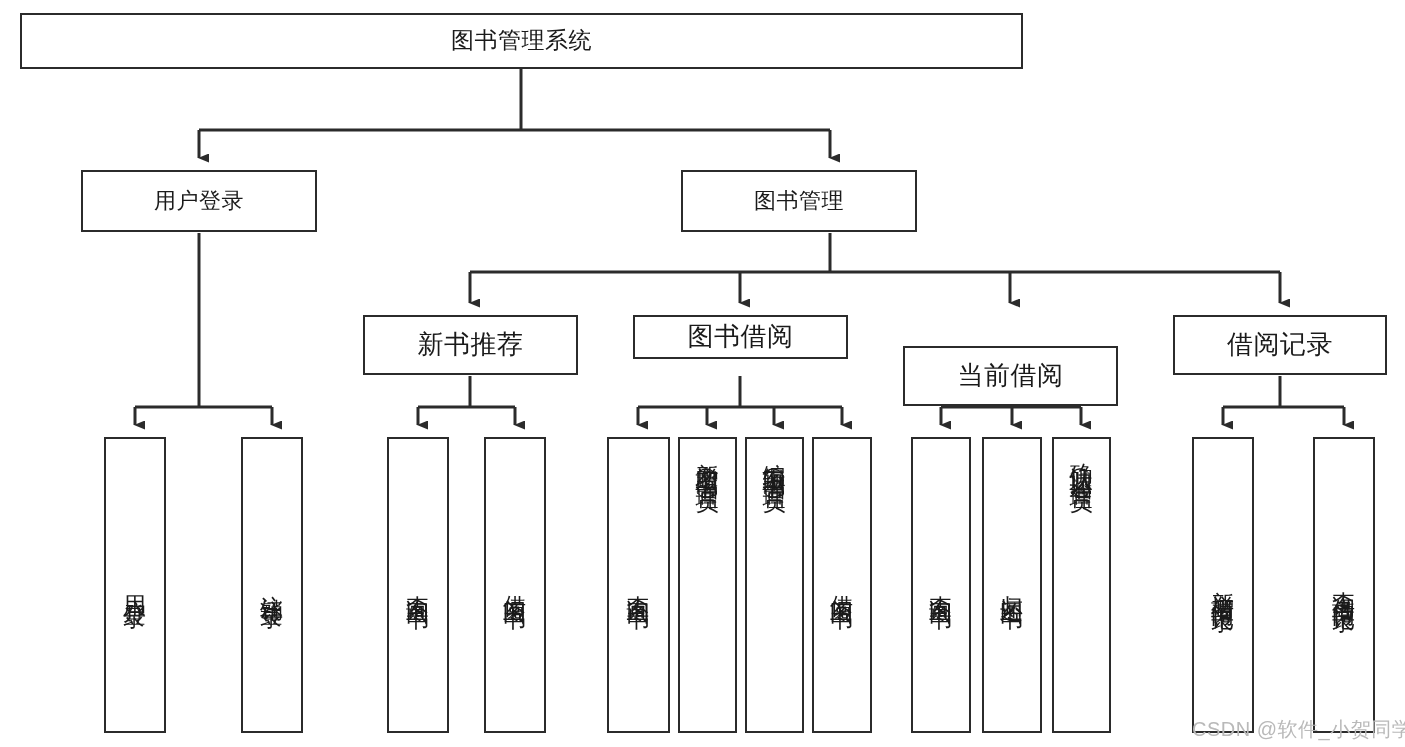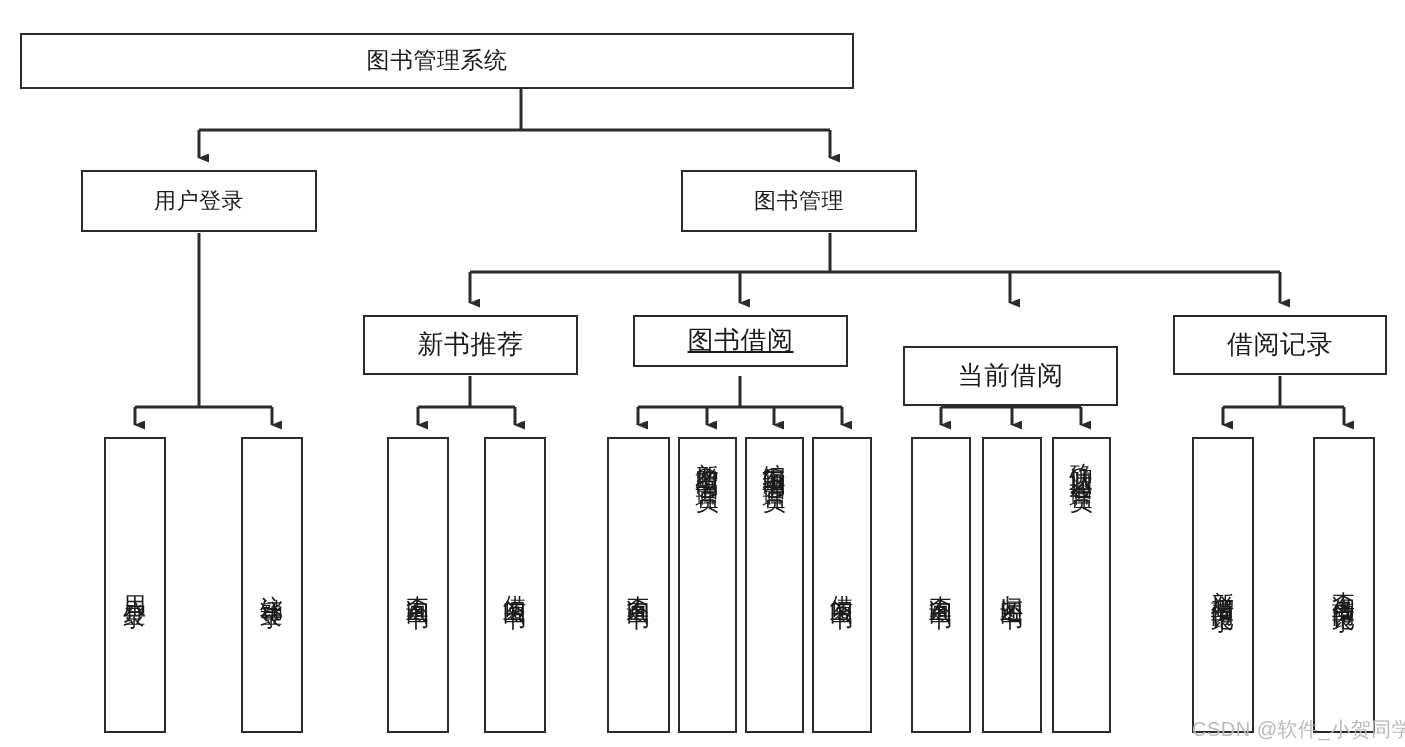--- a/index.html
+++ b/index.html
@@ -122,35 +122,35 @@
       <path d="M1012,407 L1012,425" marker-end="url(#arrowhead)"></path>
       <path d="M1081,407 L1081,425" marker-end="url(#arrowhead)"></path>
 
       <path d="M1280,376 L1280,407"></path>
       <path d="M1223,407 L1344,407"></path>
       <path d="M1223,407 L1223,425" marker-end="url(#arrowhead)"></path>
       <path d="M1344,407 L1344,425" marker-end="url(#arrowhead)"></path>
     </g>
   </svg>
 
-  <div class="node node-root" style="left: 20px; top: 13px; width: 834px; height: 56px; margin-top: 20px;">
+  <div class="node node-root" style="left: 20px; top: 13px; width: 1003px; height: 56px;">
     <span class="node-label">图书管理系统</span>
   </div>
 
   <div class="node node-l2" style="left: 81px; top: 170px; width: 236px; height: 62px;">
     <span class="node-label">用户登录</span>
   </div>
   <div class="node node-l2" style="left: 681px; top: 170px; width: 236px; height: 62px;">
     <span class="node-label">图书管理</span>
   </div>
 
   <div class="node node-l3" style="left: 363px; top: 315px; width: 215px; height: 60px;">
     <span class="node-label">新书推荐</span>
   </div>
-  <div class="node node-l3" style="left: 633px; top: 315px; width: 215px; height: 52px; text-decoration: underline;">
+  <div class="node node-l3" style="left: 633px; top: 315px; width: 215px; height: 44px;">
     <span class="node-label">图书借阅</span>
   </div>
   <div class="node node-l3" style="left: 903px; top: 315px; width: 215px; height: 60px; margin-top: 31px;">
     <span class="node-label">当前借阅</span>
   </div>
   <div class="node node-l3" style="left: 1173px; top: 315px; width: 214px; height: 60px;">
     <span class="node-label">借阅记录</span>
   </div>
 
   <div class="node node-leaf leaf-center" style="left: 104px; top: 437px; width: 62px; height: 296px;">

